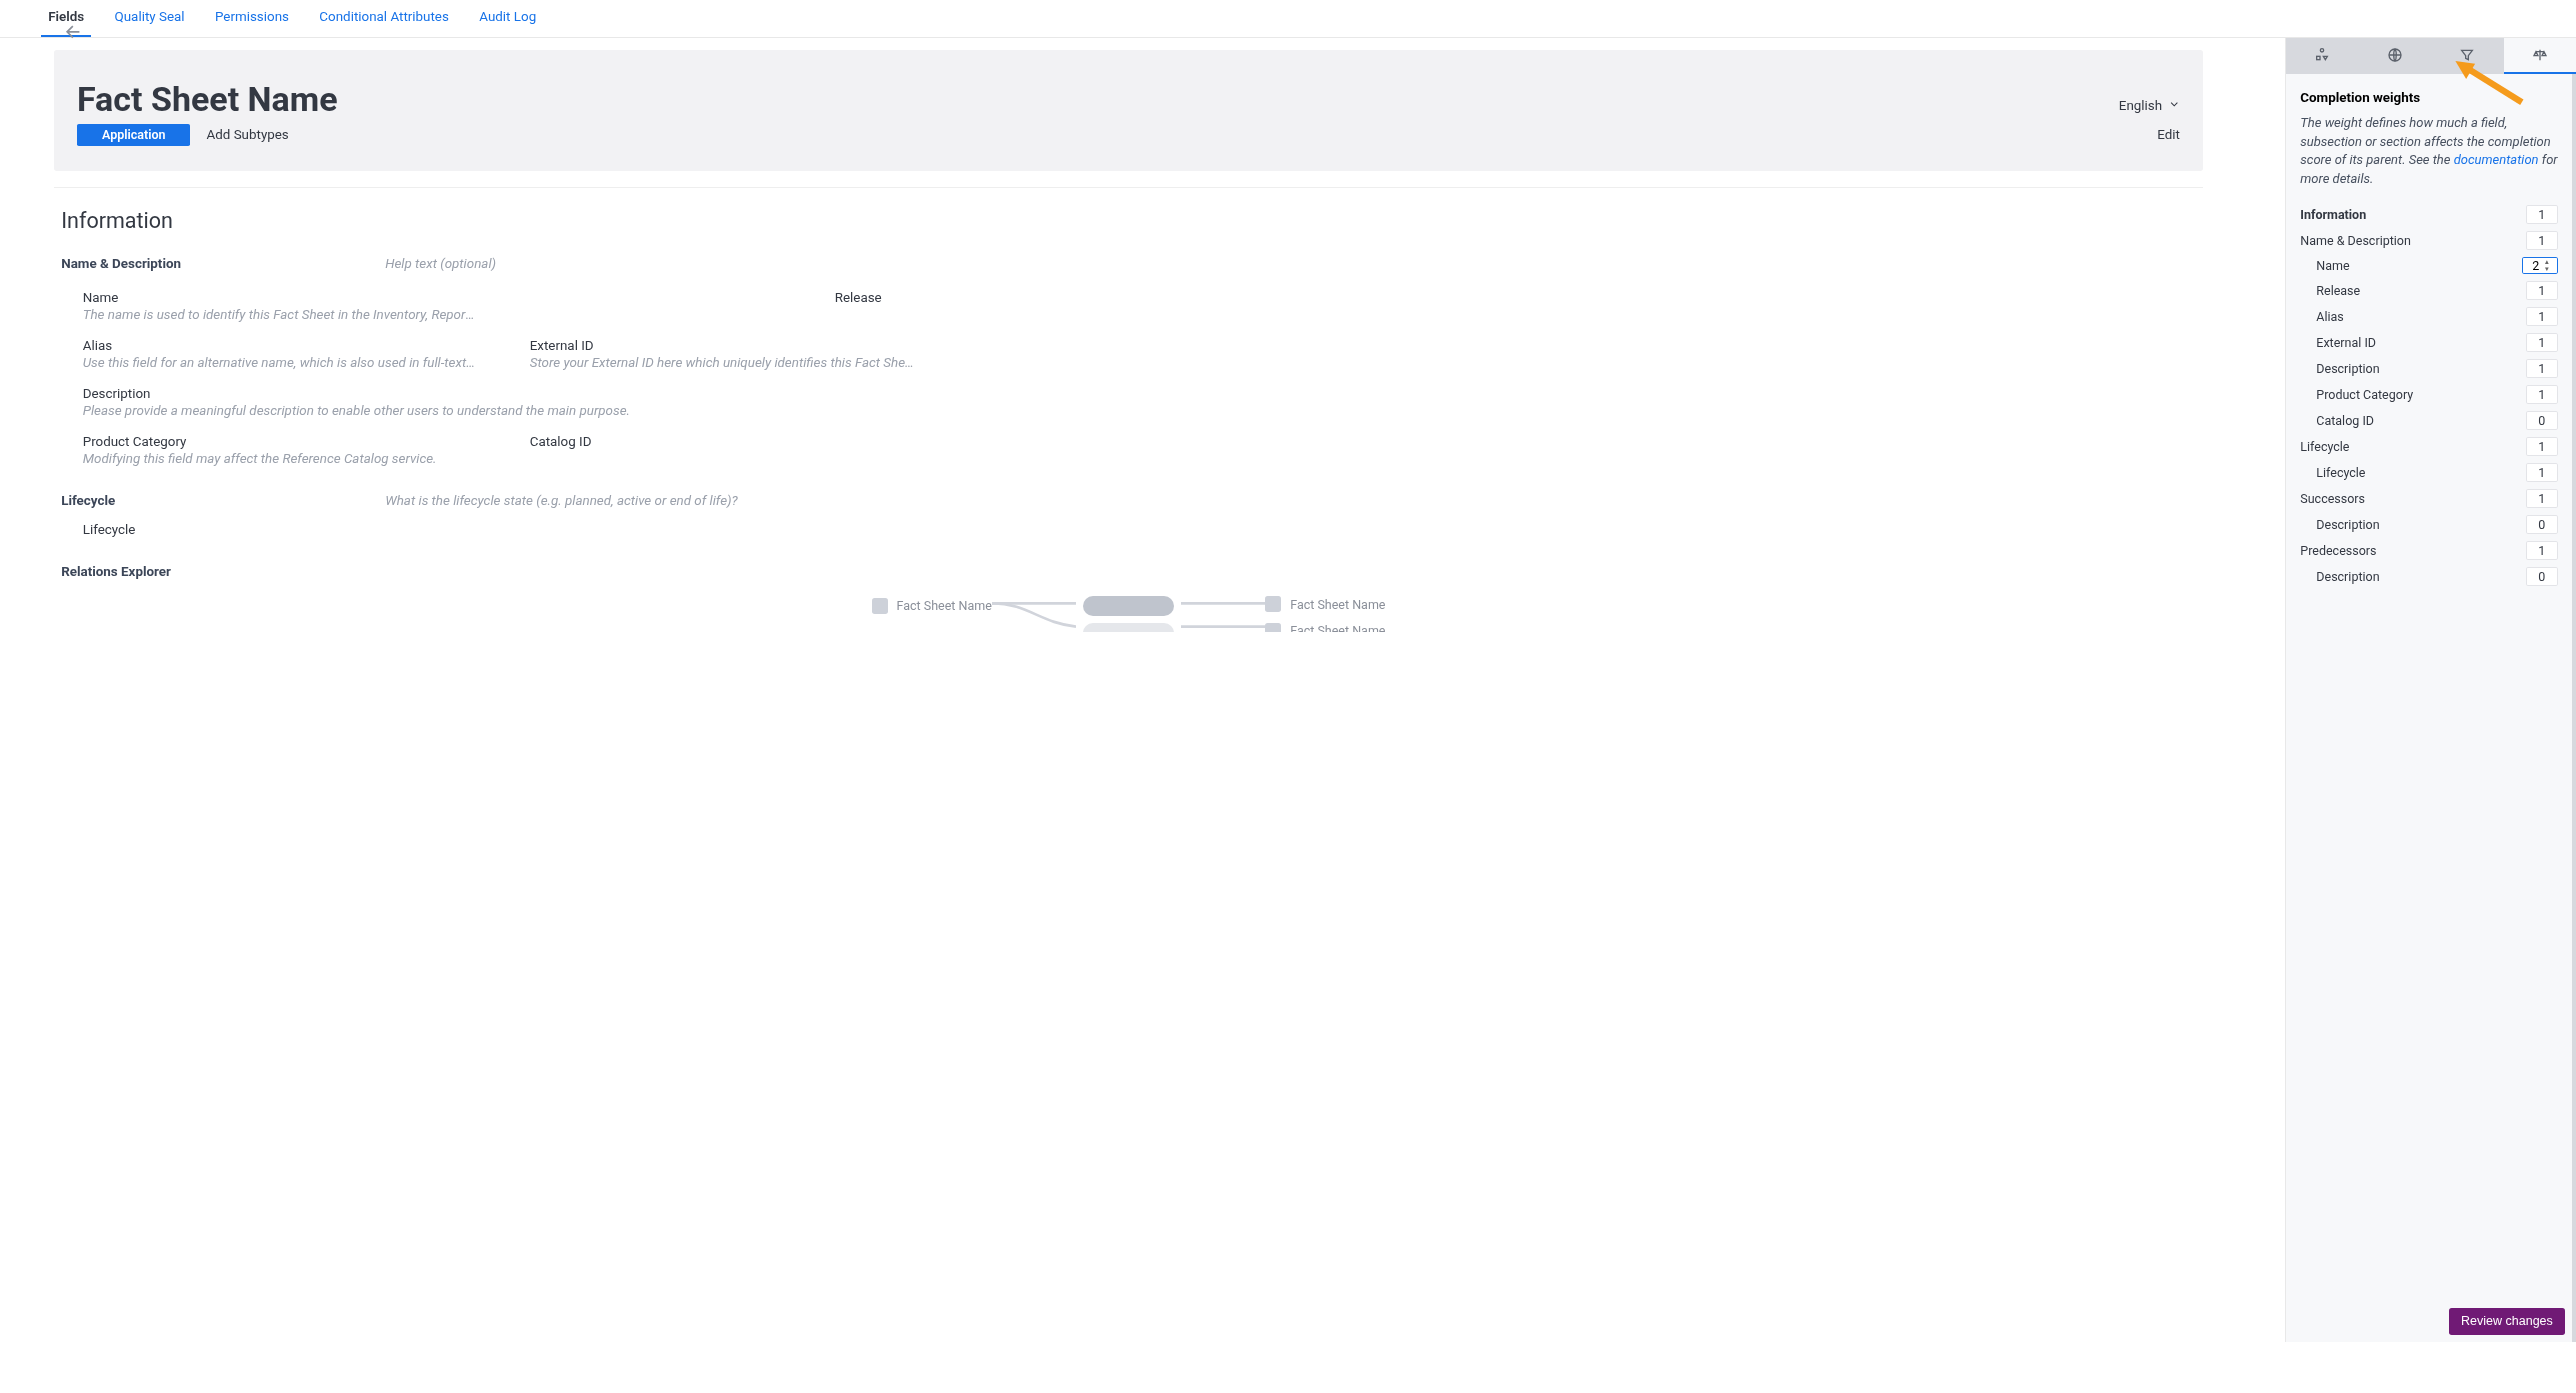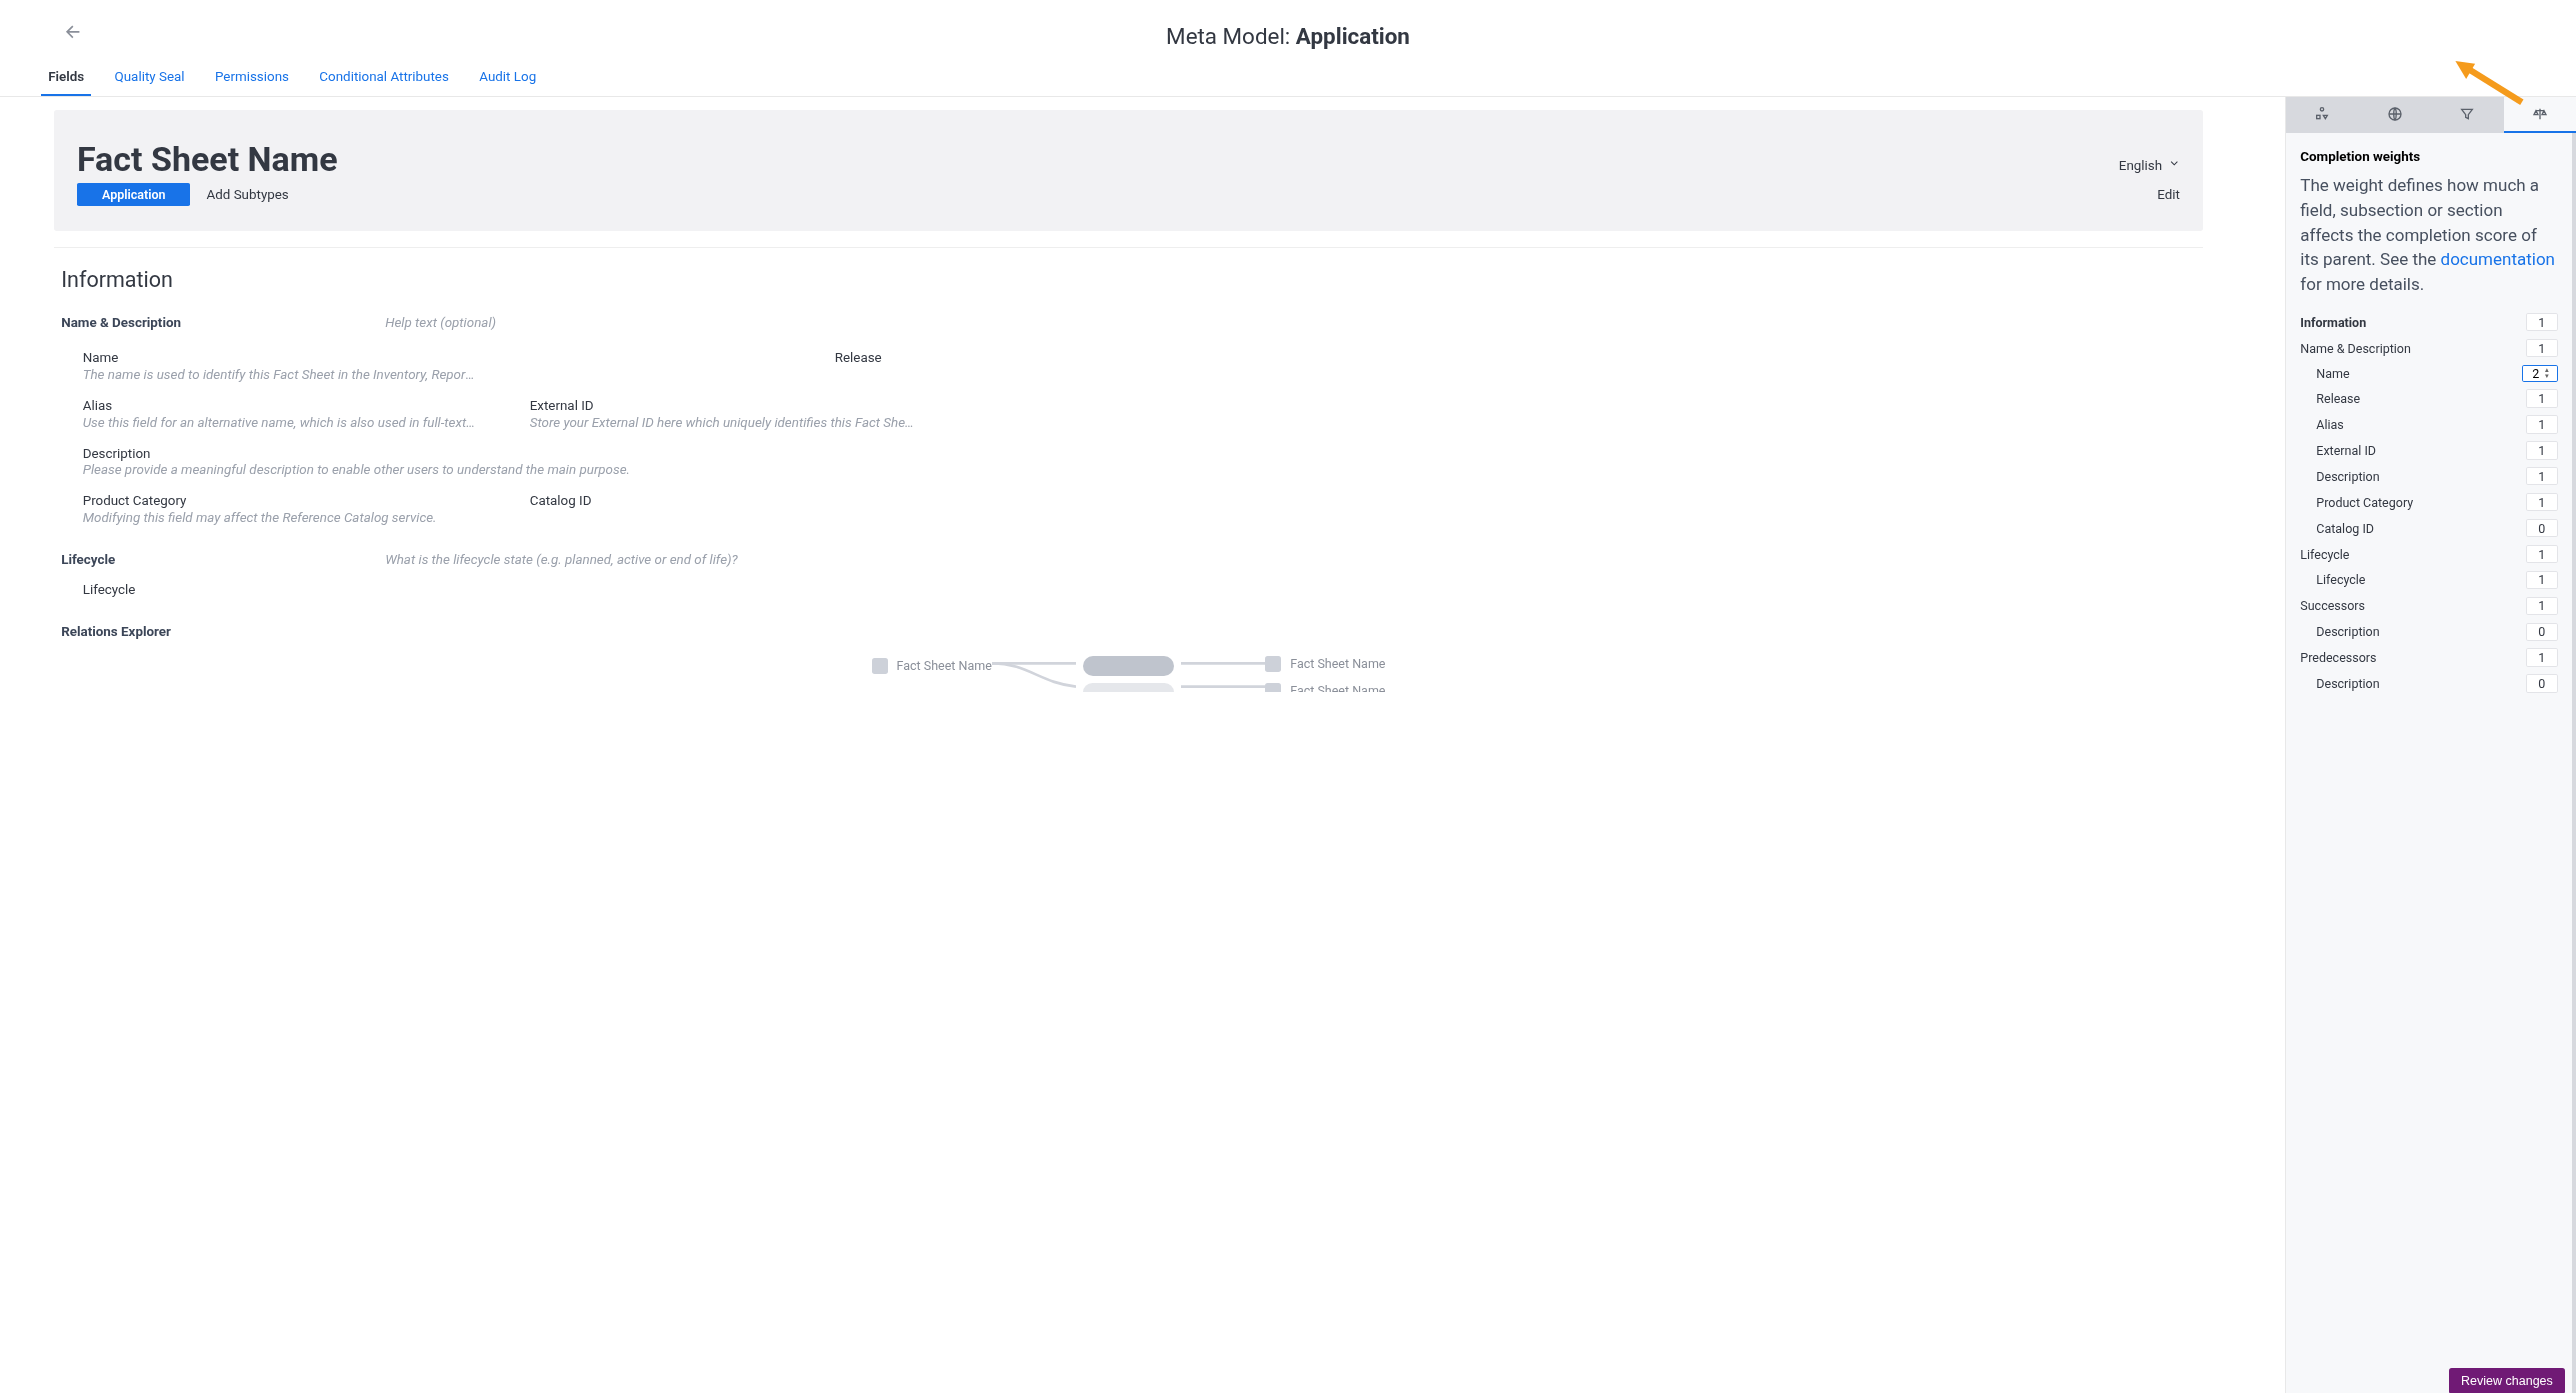--- a/index.html
+++ b/index.html
@@ -51,21 +51,21 @@
 .rel-center { display: flex; flex-direction: column; gap: 7.2px; align-items: center; }
 .rel-right-list { display: flex; flex-direction: column; gap: 10.7px; }
 .rel-right-item { display: flex; align-items: center; gap: 9px; }
 
 .right-panel { width: 291px; background: #f7f8fa; border-left: 0.9px solid #e8e8e8; display: flex; flex-direction: column; position: relative; min-height: calc(100vh - 89px); }
 .rp-tabs { display: flex; background: #d7d9de; height: 36px; }
 .rp-tab { flex: 1; display: flex; align-items: center; justify-content: center; cursor: pointer; border-bottom: 2.7px solid transparent; }
 .rp-tab.active { background: #f7f8fa; border-bottom-color: #1873e8; }
 .rp-body { padding: 16px 14.3px 45px; border-right: 4.5px solid #d7d9de; flex: 1; }
 .rp-title { font-size: 13.4px; font-weight: 700; color: #000000; margin-bottom: 9px; }
-.rp-desc { font-size: 17px; color: #47505f; line-height: 1.45; margin-bottom: 12.5px; }
+.rp-desc { font-size: 13px; color: #47505f; line-height: 1.45; margin-bottom: 12.5px; font-style: italic; }
 .rp-desc a { color: #1873e8; text-decoration: none; }
 .w-row { display: flex; justify-content: space-between; align-items: center; padding: 3.6px 0; }
 .w-label { font-size: 12.5px; color: #333842; }
 .w-row.section .w-label { font-weight: 700; }
 .w-row.subsection .w-label { font-weight: 400; }
 .w-row.field .w-label { padding-left: 16px; font-weight: 400; }
 .w-val { width: 32px; text-align: center; font-size: 12.5px; color: #333842; background: #fff; border: 0.9px solid #e3e4e8; border-radius: 1.8px; padding: 0.9px 0; }
 .w-val.input-active { width: 36px; border: 1.8px solid #1873e8; display: flex; align-items: center; justify-content: center; position: relative; padding: 0; }
 .w-val.input-active input { width: 16px; border: none; outline: none; font-size: 12.5px; text-align: center; font-family: inherit; background: transparent; }
 .w-val.input-active .spinner { display: flex; flex-direction: column; font-size: 6.3px; line-height: 6.3px; color: #666; cursor: pointer; padding-right: 1.8px; }
@@ -74,23 +74,20 @@
 </style>
 </head>
 <body>
 
 <div class="top-header">
   <div class="back-arrow">
     <svg viewBox="0 0 24 24" width="19.7" height="19.7" fill="none" stroke="#8a8f99" stroke-width="2">
         <path d="M12 5l-7 7 7 7M5 12h15"></path>
       </svg>
   </div>
-  <div class="page-title">
-    <span>Meta Model: </span><b>Application</b>
-  </div>
   <div class="tabs" id="main-tabs">
       <div class="tab active">Fields</div>
       <div class="tab">Quality Seal</div>
       <div class="tab">Permissions</div>
       <div class="tab">Conditional Attributes</div>
       <div class="tab">Audit Log</div>
     </div>
 </div>
 
 <div class="arrow-annotation">

